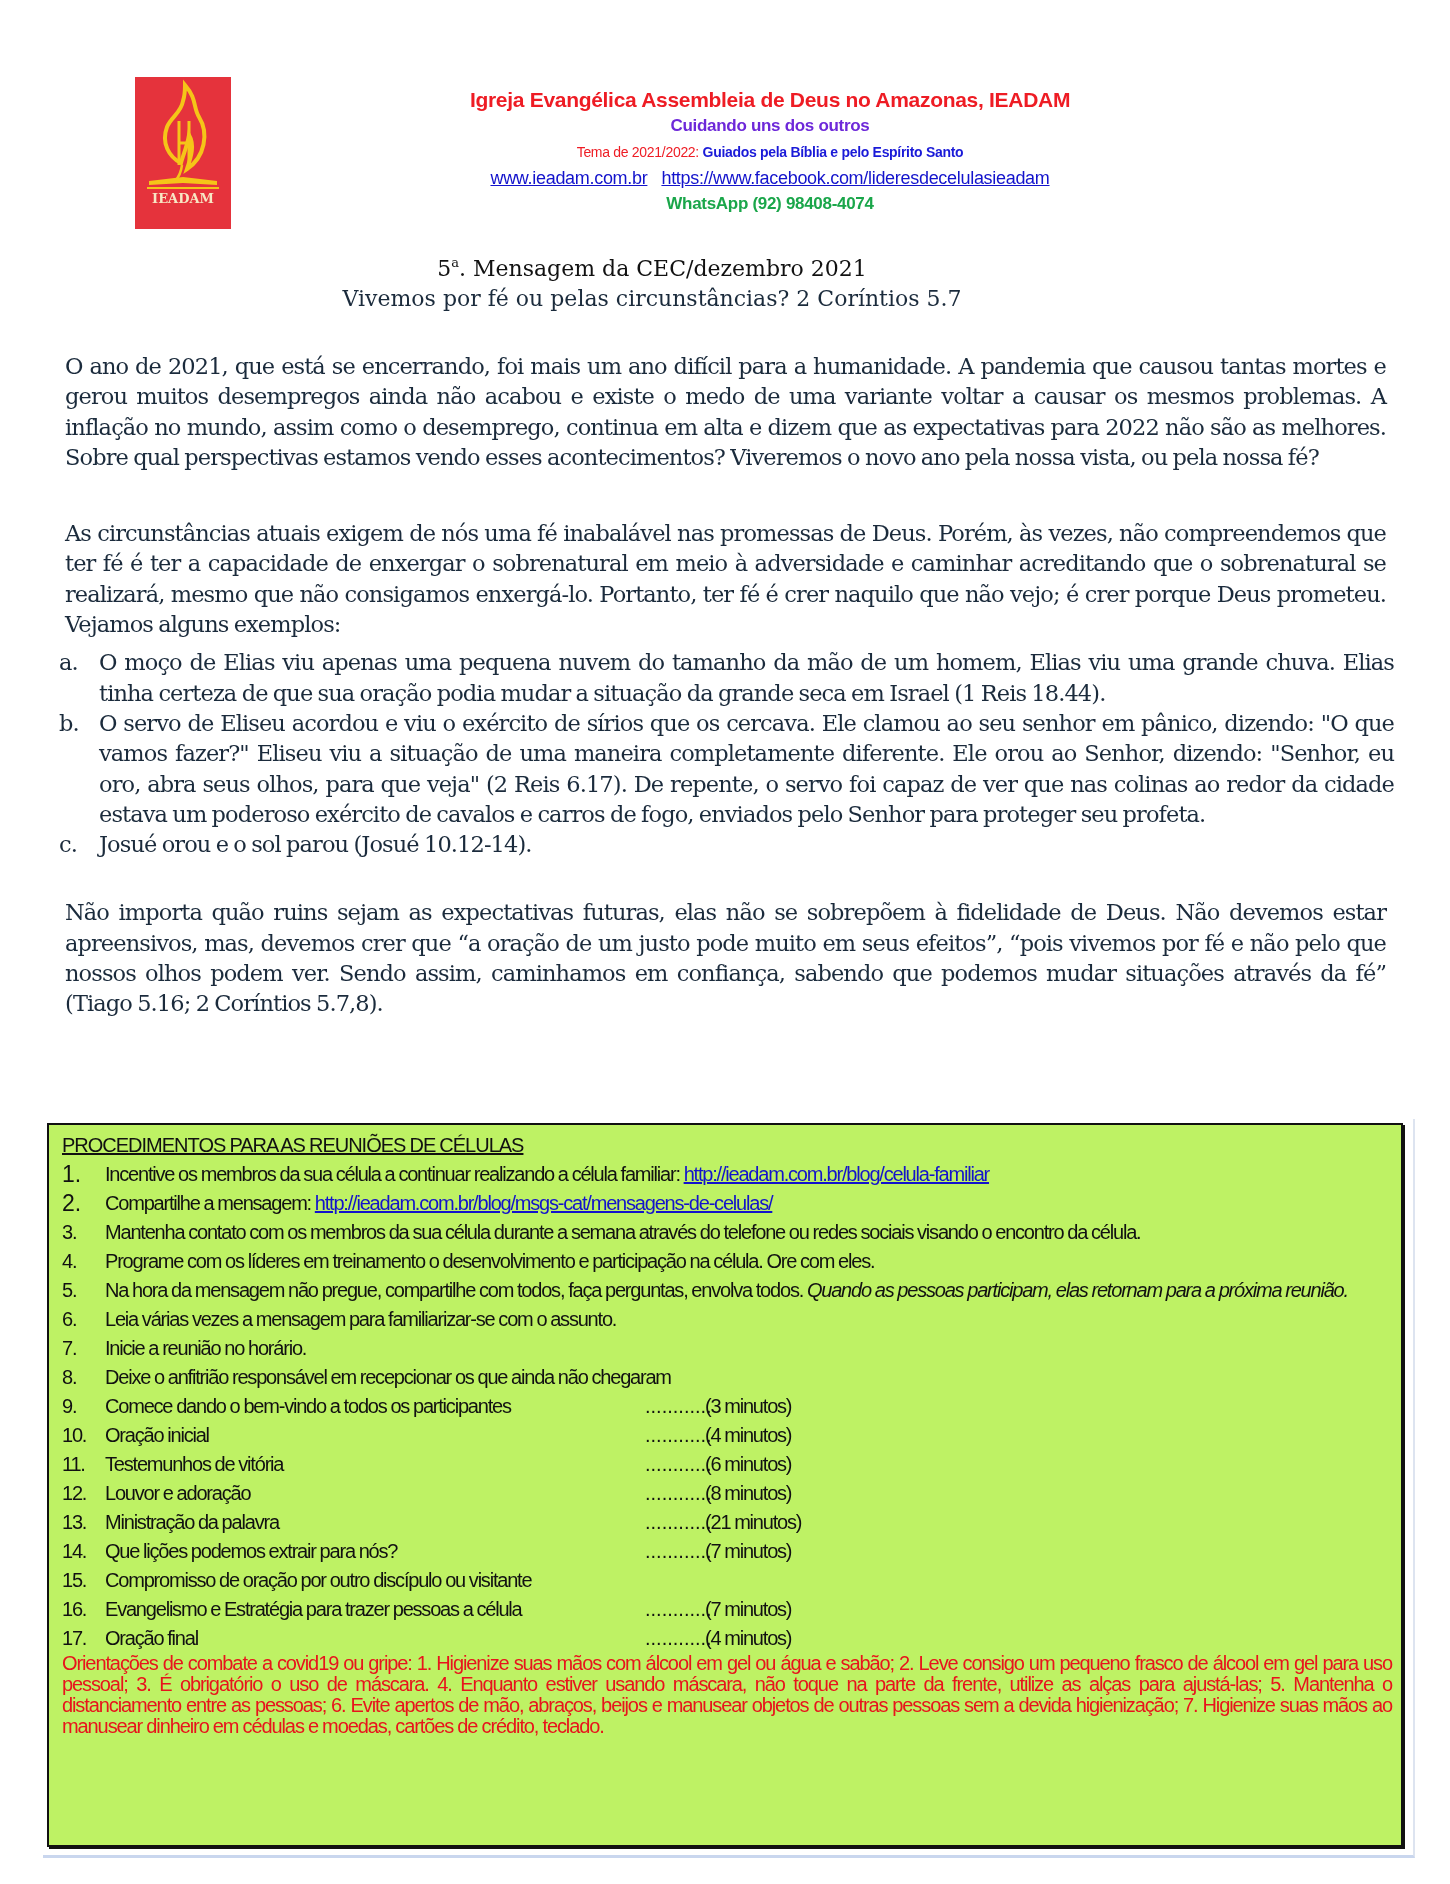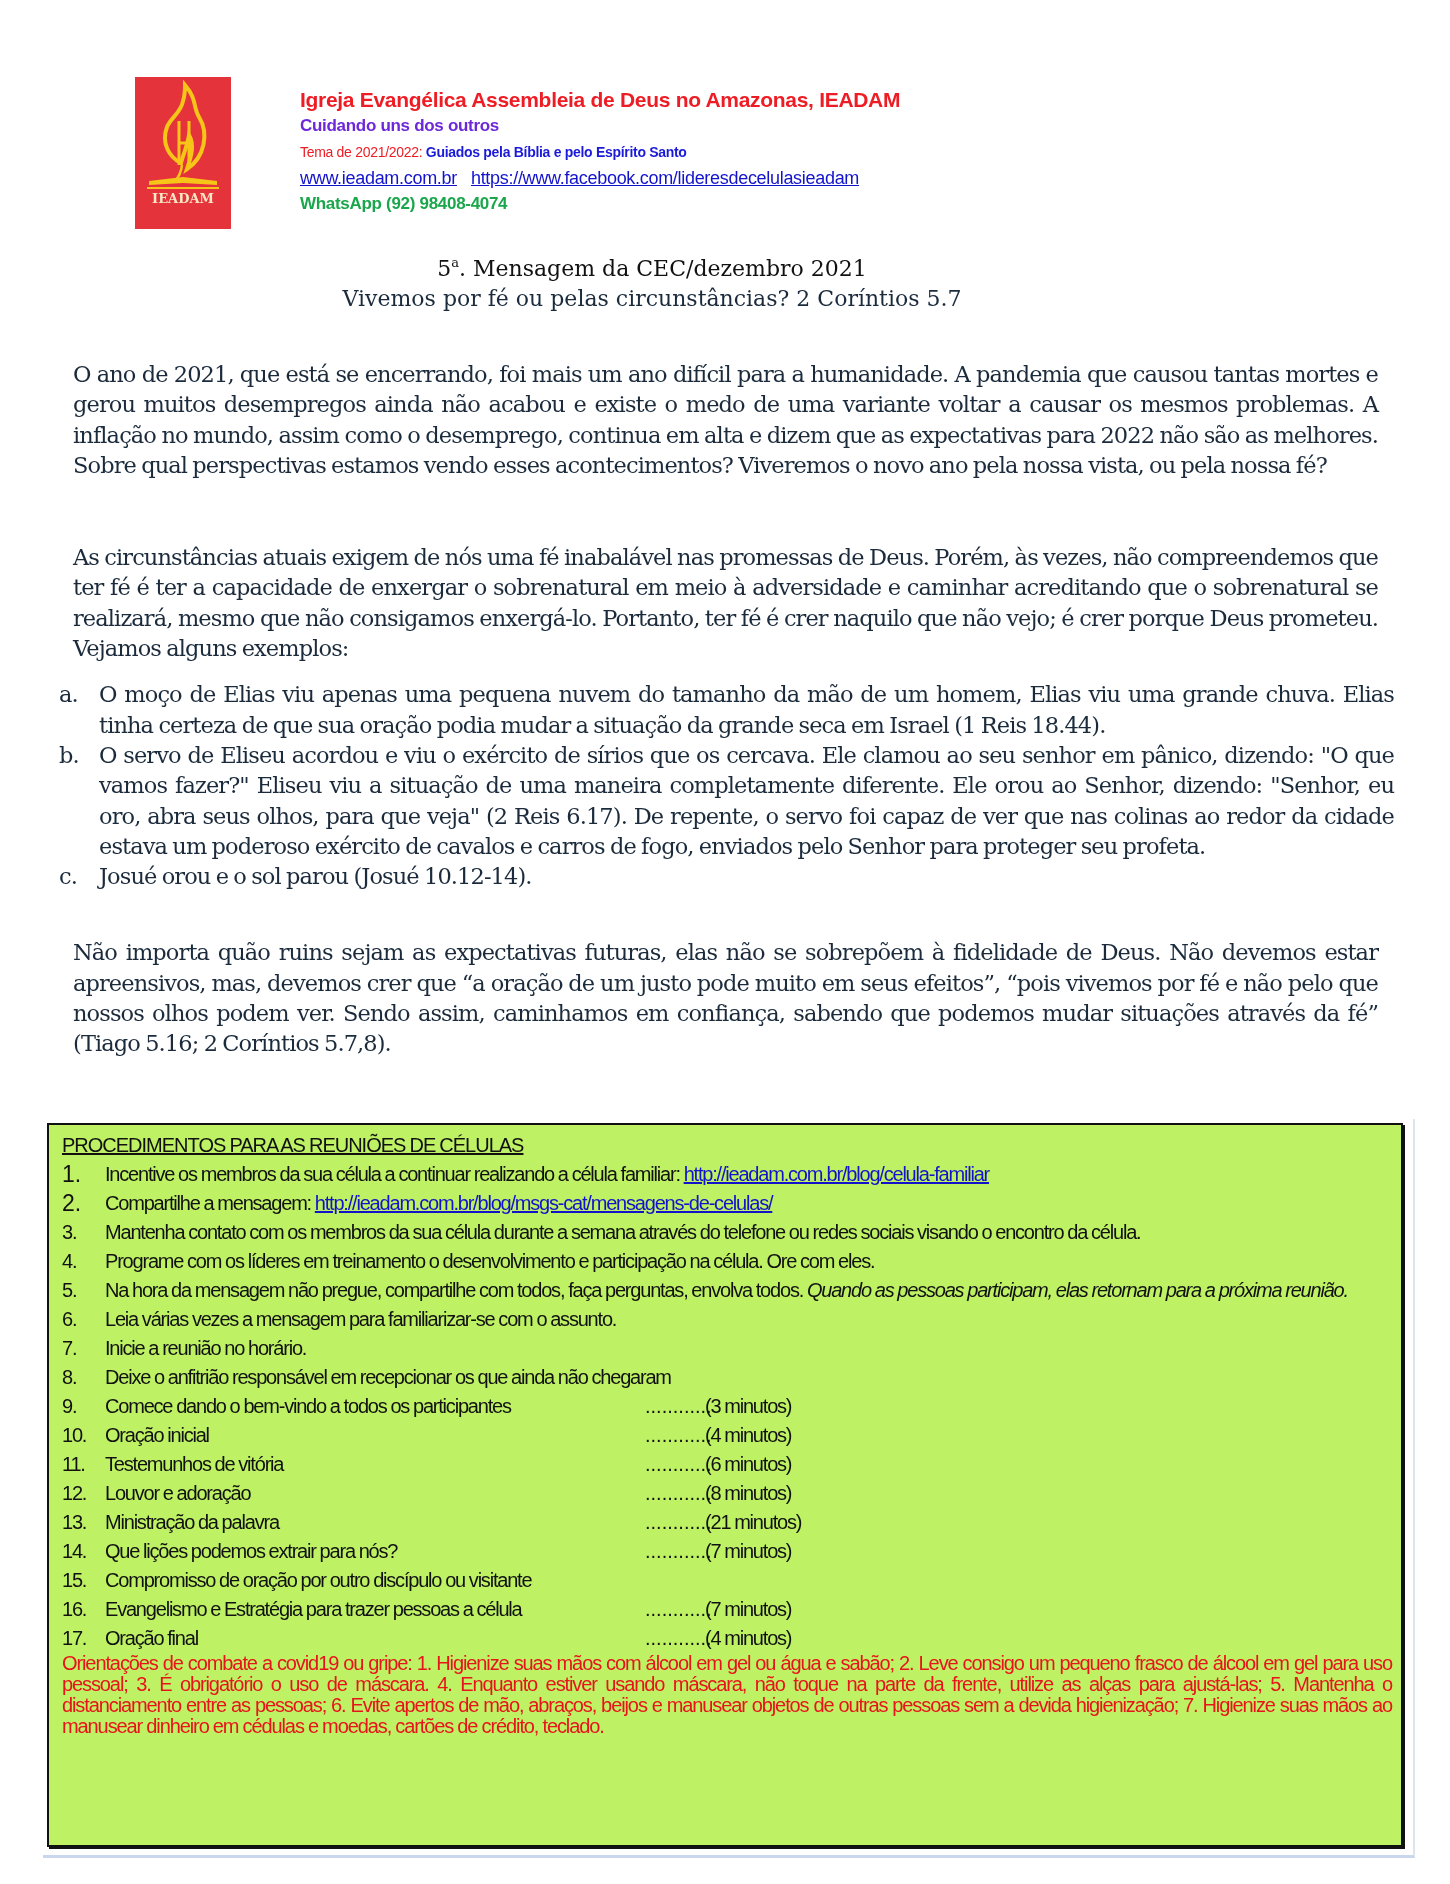--- a/index.html
+++ b/index.html
@@ -2,21 +2,21 @@
 <html><head>
 <meta charset="utf-8">
 <style>
   html, body { margin: 0; padding: 0; background: #ffffff; }
   body { width: 1450px; height: 1884px; position: relative; overflow: hidden; }
   .page { position: absolute; left: 0; top: 0; width: 1450px; height: 1884px; background: #fff; }
 
   
   .logo { position: absolute; left: 135px; top: 77px; width: 96px; height: 152px; background: #e5333c; }
   .logo svg { position: absolute; left: 0; top: 0; width: 96px; height: 130px; }
-  .header-text { position: absolute; left: 300px; top: 86px; width: 940px; text-align: left;
+  .header-text { position: absolute; left: 300px; top: 86px; width: 940px; text-align: center;
     font-family: "Liberation Sans", sans-serif; }
   .h-line { white-space: nowrap; }
   .h1 { color: #ee1c24; font-weight: bold; font-size: 21px; line-height: 27px; letter-spacing: -0.3px; }
   .h2 { color: #6d28d9; font-weight: bold; font-size: 17px; line-height: 26px; letter-spacing: -0.3px; }
   .h3 { color: #ee1c24; font-size: 14px; line-height: 26px; letter-spacing: -0.3px; }
   .h3 .theme { color: #1a1ad8; font-weight: bold; }
   .h4 { font-size: 18px; line-height: 26px; letter-spacing: -0.3px; }
   .h4 a { color: #1313cc; text-decoration: underline; }
   .h4 .sep { display: inline-block; width: 14px; }
   .h5 { color: #1aa64a; font-weight: bold; font-size: 17px; line-height: 26px; letter-spacing: -0.3px; }
@@ -25,21 +25,21 @@
   .title { position: absolute; left: 0; top: 254px; width: 1304px; text-align: center;
     font-family: "DejaVu Serif", serif; font-size: 22px; line-height: 30px; }
   .title .t1 { color: #111; }
   .title .t2 { color: #1b2b3c; }
   .title sup { font-size: 13px; vertical-align: 9px; line-height: 0; }
 
   
   .body { position: absolute; left: 57px; top: 343px; width: 1337px;
     font-family: "DejaVu Serif", serif; font-size: 22.5px; line-height: 30.3px; color: #1b2b3c;
     letter-spacing: -0.9px; word-spacing: -1px; }
-  .body p { margin: 16px; text-align: justify; }
+  .body p { margin: 8px; text-align: justify; }
   .body .gap { height: 30px; }
   .ex { display: flex; }
   .ex .lbl { width: 42px; flex: 0 0 42px; padding-left: 2px; box-sizing: border-box; }
   .ex .txt { flex: 1; text-align: justify; }
 
   
   .proc-frame { position: absolute; left: 43px; top: 1119px; width: 1370px; height: 736px;
     border-right: 2px solid #dde4f0; border-bottom: 3px solid #c9d6ee; }
   .proc { position: absolute; left: 47px; top: 1123px; width: 1352px; height: 720px;
     border: 2px solid #111; box-shadow: 2px 2px 0 #111; background: #bef264;

